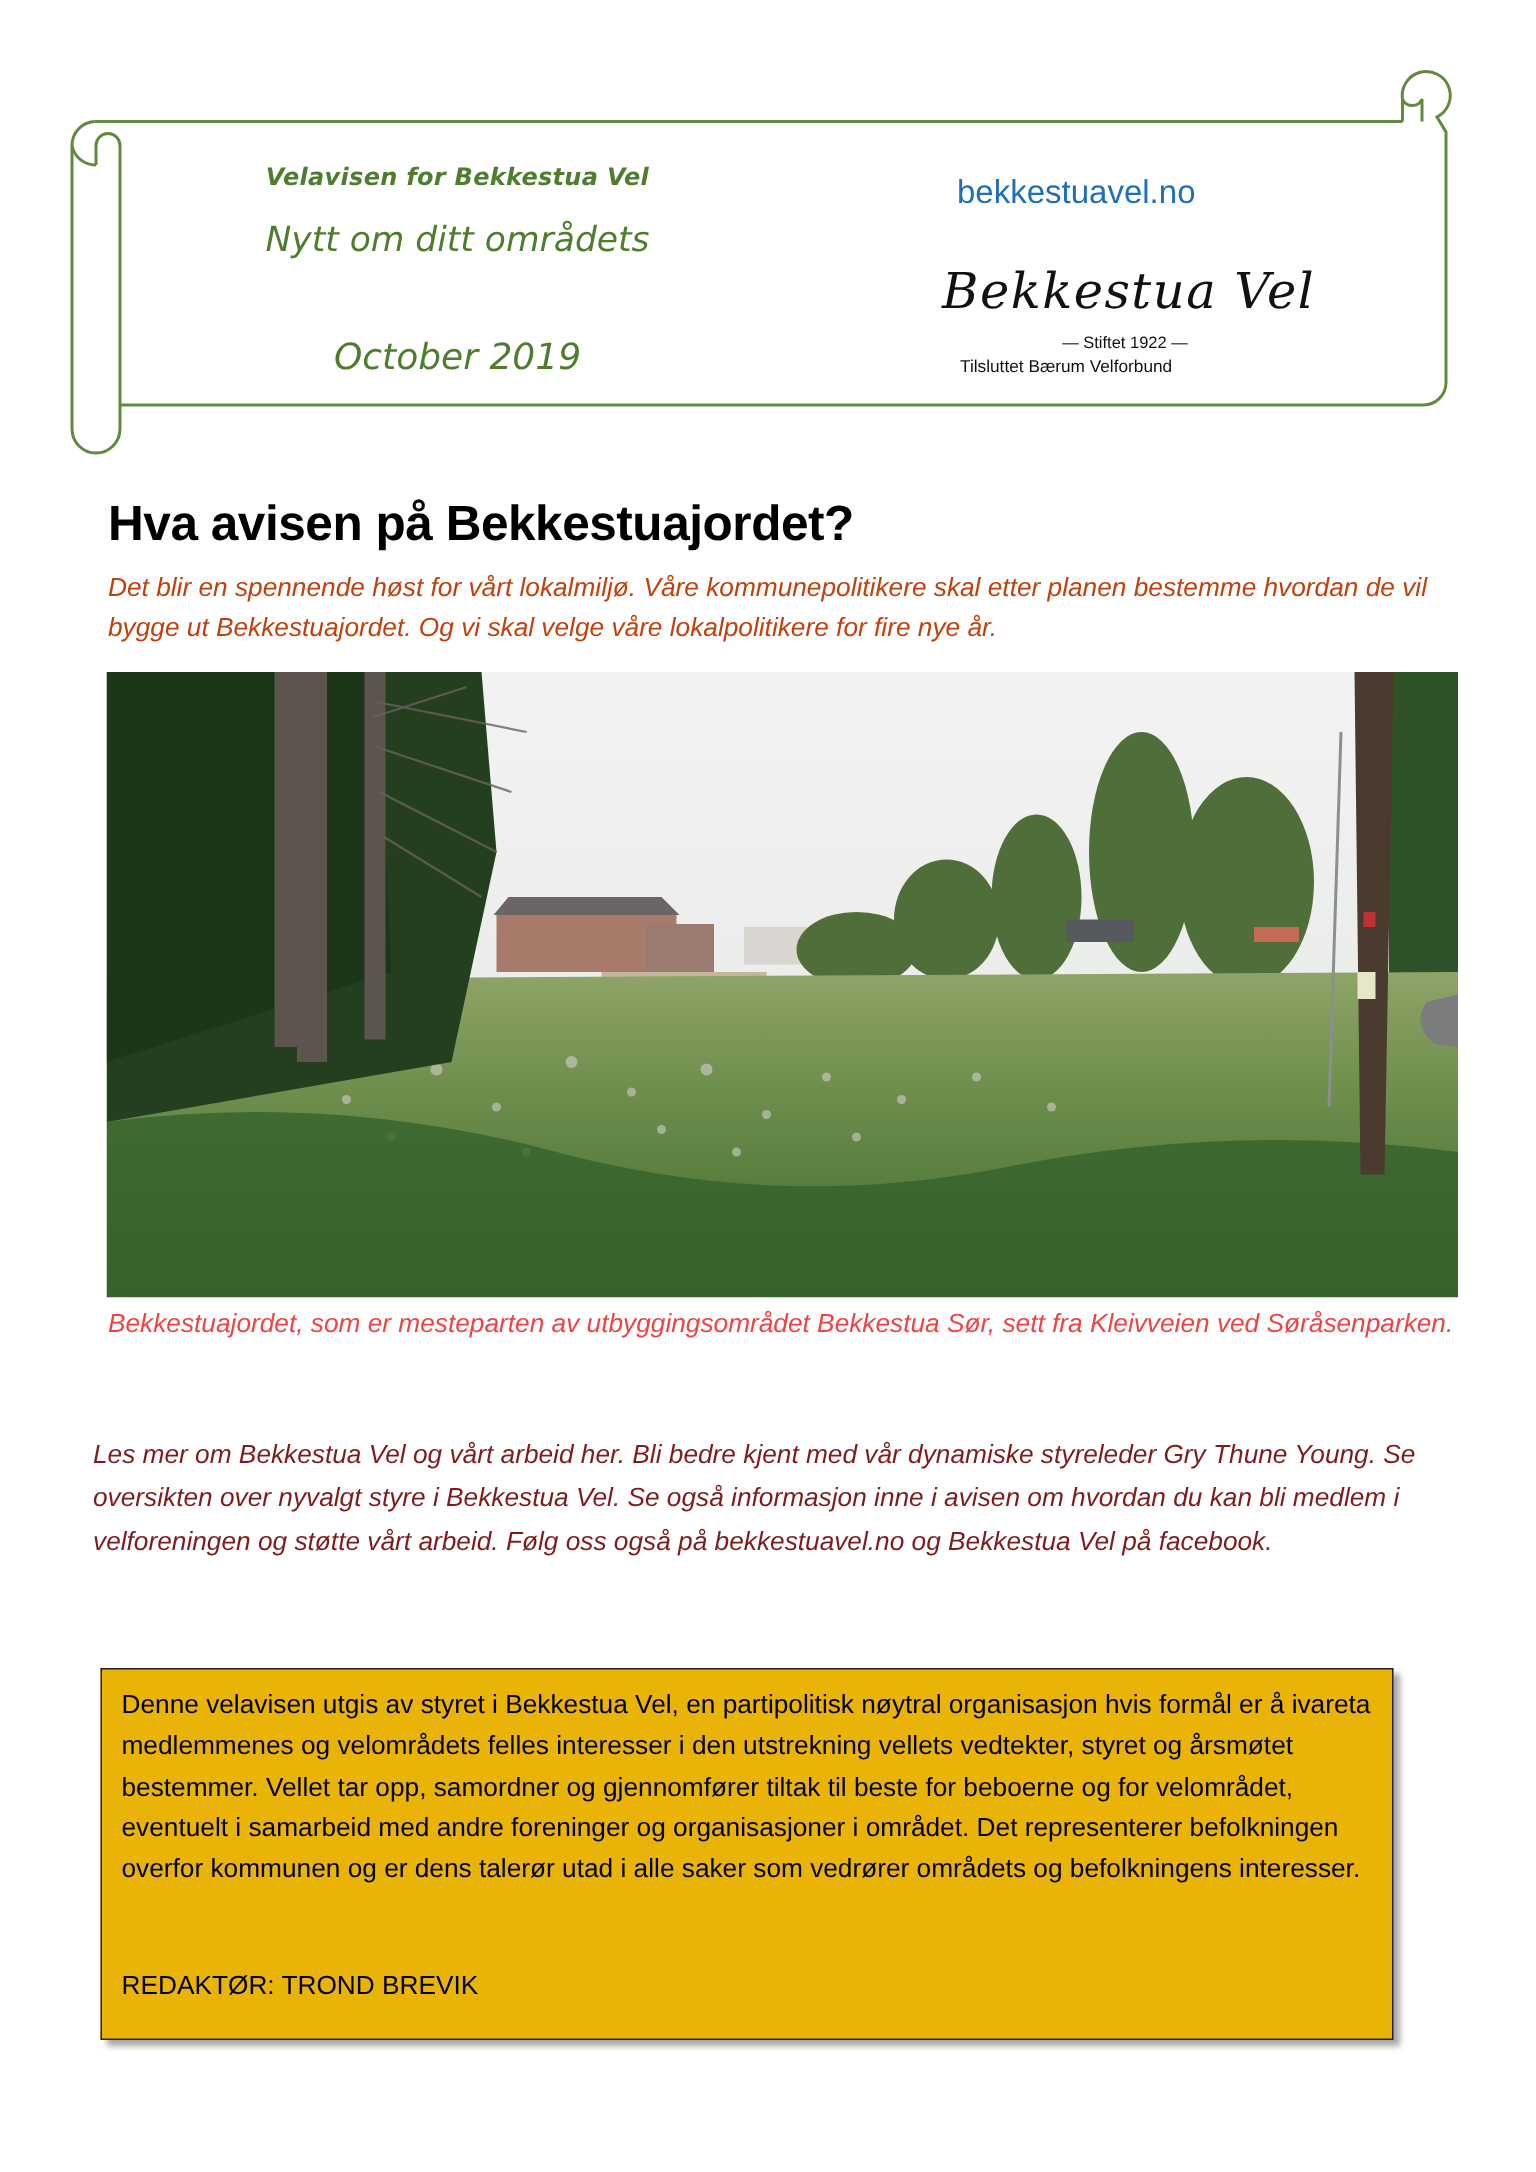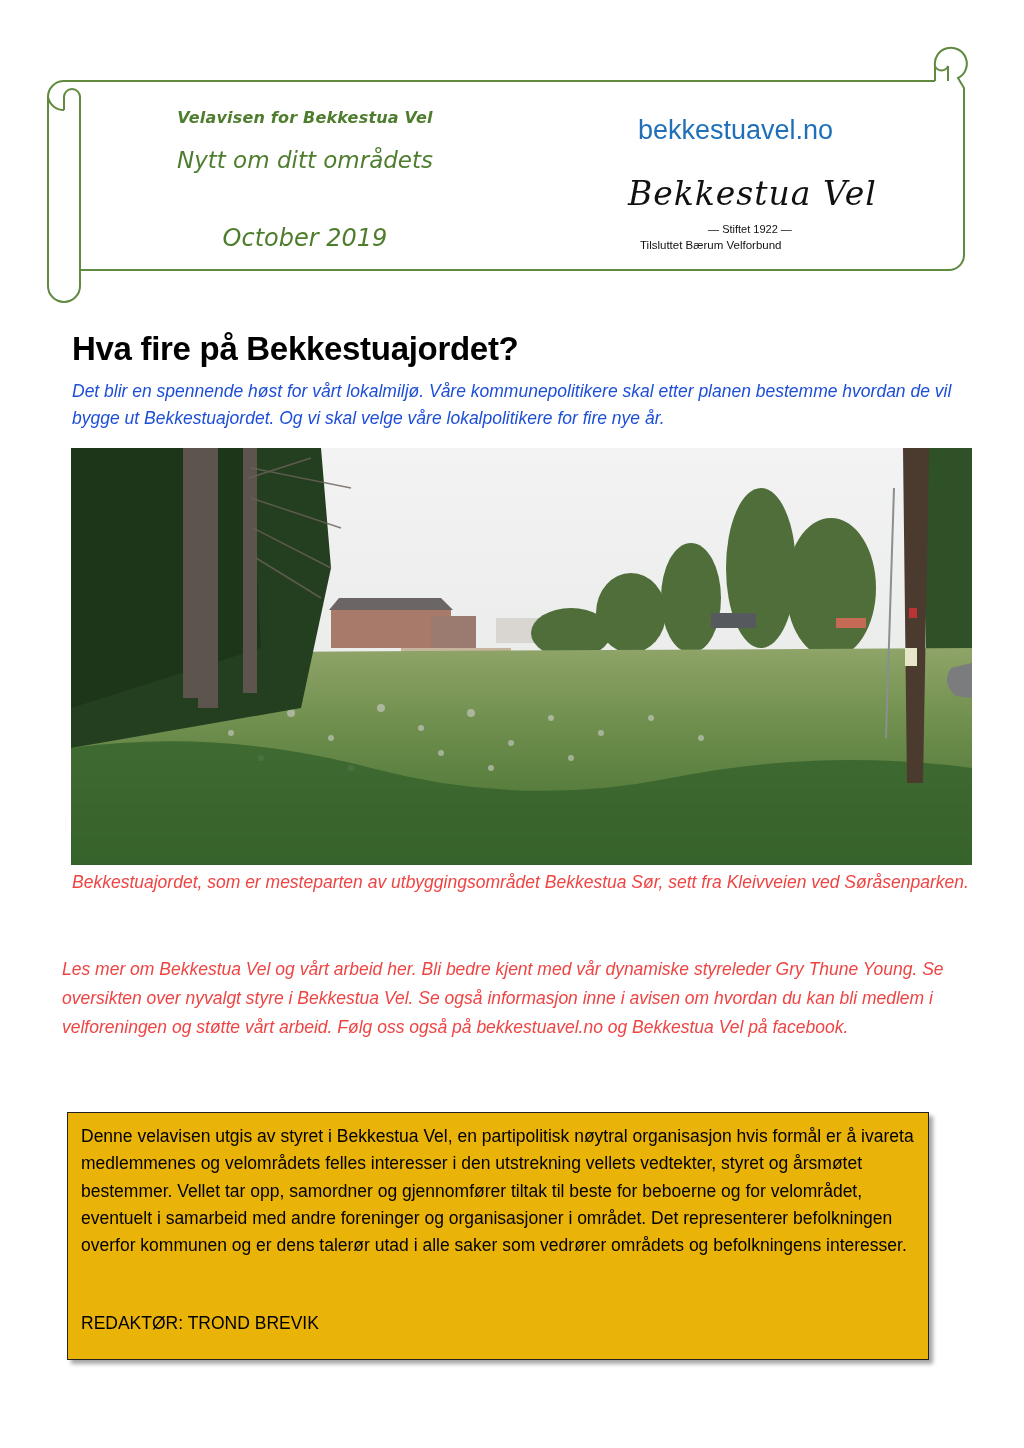--- a/index.html
+++ b/index.html
@@ -3,35 +3,35 @@
   <meta charset="utf-8">
   <style>
     html, body { margin: 0; padding: 0; background: #ffffff; }
     body { width: 1024px; height: 1448px; position: relative; overflow: hidden; font-family: "Liberation Sans", sans-serif; color: #000; }
 
     
     .scroll-svg { position: absolute; left: 0; top: 0; width: 1024px; height: 320px; }
     .banner-title { position: absolute; left: 100px; width: 410px; top: 108px; text-align: center; color: #4e7d2e; font-family: "DejaVu Sans", sans-serif; font-style: italic; font-weight: bold; font-size: 16px; letter-spacing: 0.2px; }
     .banner-sub { position: absolute; left: 100px; width: 410px; top: 147px; text-align: center; color: #4e7d2e; font-family: "DejaVu Sans", sans-serif; font-style: italic; font-size: 23px; }
     .banner-date { position: absolute; left: 100px; width: 410px; top: 224px; text-align: center; color: #4e7d2e; font-family: "DejaVu Sans", sans-serif; font-style: italic; font-size: 24px; }
-    .site-link { position: absolute; left: 638px; top: 115px; color: #1f70b8; font-size: 27px; text-decoration: none; font-family: "Liberation Sans", sans-serif; }
+    .site-link { position: absolute; left: 638px; top: 115px; color: #1f70b8; font-size: 22px; text-decoration: none; font-family: "Liberation Sans", sans-serif; }
     .logo-script { position: absolute; left: 628px; top: 174px; width: 240px; font-family: "DejaVu Serif", serif; font-style: italic; font-size: 33px; color: #111; letter-spacing: 1px; white-space: nowrap; }
     .logo-founded { position: absolute; left: 640px; width: 220px; top: 223px; text-align: center; font-size: 11px; color: #111; }
     .logo-affil { position: absolute; left: 640px; width: 220px; top: 239px; text-align: left; font-size: 11.5px; color: #111; }
 
     
     .headline { position: absolute; left: 72px; top: 330px; font-size: 33px; font-weight: bold; color: #000; letter-spacing: -0.3px; }
-    .lead { position: absolute; left: 72px; top: 378px; width: 920px; font-size: 17.5px; font-style: italic; line-height: 27px; color: #1d4ed8; }
+    .lead { position: absolute; left: 72px; top: 378px; width: 920px; font-size: 17.5px; font-style: italic; line-height: 27px; color: #c2410c; }
 
     .photo { position: absolute; left: 71px; top: 448px; width: 901px; height: 417px; overflow: hidden; background: #e9ebea; }
     .photo svg { display: block; width: 100%; height: 100%; }
 
     .caption { position: absolute; left: 72px; top: 868px; width: 910px; font-size: 17.5px; font-style: italic; color: #ef4444; line-height: 28px; }
 
-    .body-text { position: absolute; left: 62px; top: 955px; width: 900px; font-size: 17.5px; font-style: italic; line-height: 29px; color: #ef4444; }
+    .body-text { position: absolute; left: 62px; top: 955px; width: 900px; font-size: 17.5px; font-style: italic; line-height: 29px; color: #7f1d1d; }
 
     .info-box { position: absolute; left: 67px; top: 1112px; width: 862px; height: 248px; border: 1.5px solid #222; box-shadow: 4px 4px 4px rgba(0,0,0,0.35); background: #eab308; box-sizing: border-box; }
     .info-text { position: absolute; left: 13px; top: 10px; width: 840px; font-size: 17.5px; line-height: 27.3px; color: #000; }
     .info-editor { position: absolute; left: 13px; top: 200px; font-size: 17.5px; color: #000; }
   </style>
 </head>
 <body>
 
 <svg class="scroll-svg" viewBox="0 0 1024 320">
   <g fill="none" stroke="#5f8a3f" stroke-width="2">
@@ -48,21 +48,21 @@
 
 <div class="banner-title">Velavisen for Bekkestua Vel</div>
 <div class="banner-sub">Nytt om ditt områdets</div>
 <div class="banner-date">October 2019</div>
 
 <a class="site-link">bekkestuavel.no</a>
 <div class="logo-script">Bekkestua Vel</div>
 <div class="logo-founded">— Stiftet 1922 —</div>
 <div class="logo-affil">Tilsluttet Bærum Velforbund</div>
 
-<h1 class="headline" style="margin:0;">Hva fire på Bekkestuajordet?</h1>
+<h1 class="headline" style="margin:0;">Hva avisen på Bekkestuajordet?</h1>
 <p class="lead" style="margin:0;">Det blir en spennende høst for vårt lokalmiljø. Våre kommunepolitikere skal etter planen bestemme hvordan de vil bygge ut Bekkestuajordet. Og vi skal velge våre lokalpolitikere for fire nye år.</p>
 
 <div class="photo" title="Photo of Bekkestuajordet field with trees, apartment buildings and a utility pole">
   <svg viewBox="0 0 901 417" preserveAspectRatio="none">
     <defs>
       <linearGradient id="sky" x1="0" y1="0" x2="0" y2="1">
         <stop offset="0" stop-color="#f2f3f2"></stop>
         <stop offset="1" stop-color="#e4e6e4"></stop>
       </linearGradient>
       <linearGradient id="meadow" x1="0" y1="0" x2="0" y2="1">

